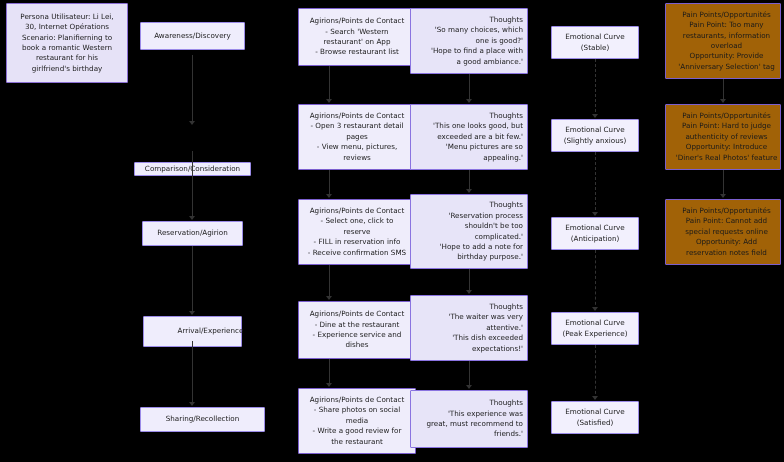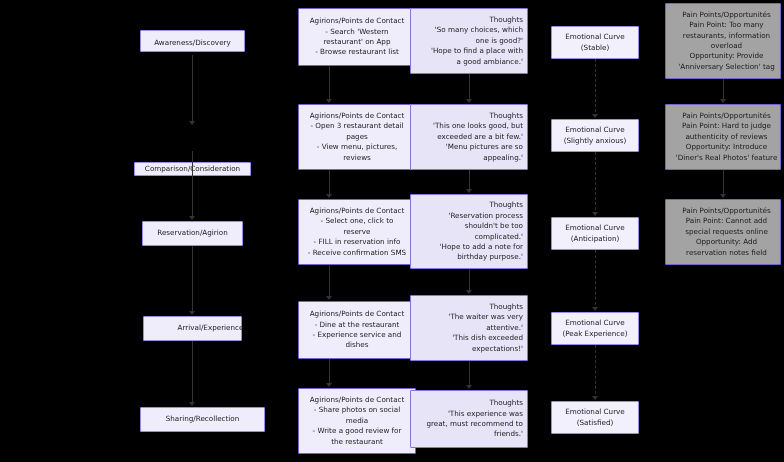--- a/index.html
+++ b/index.html
@@ -62,21 +62,21 @@
     align-items: flex-end;
   }
   
   .node.emotion {
     background: #F2F0FD;
     border-color: #9B8BE8;
     align-items: center;
   }
   
   .node.pain {
-    background: #a3a3a3;
+    background: #a16207;
     border-color: #7B5FCF;
     padding-left: 11px;
   }
   .connector {
     position: absolute;
     background: transparent;
   }
   .connector .stem {
     position: absolute;
     left: 0;
@@ -102,31 +102,39 @@
   }
   .connector.dashed .arrow {
     border-top-color: #333333;
   }
 </style>
 </head>
 <body>
 
 <div id="canvas">
 
-
-  <div class="node stage" style="left:140px; top:30px; width:105px; height:22px;justify-content:flex-end;">
+  <div class="node persona" style="left:6px; top:3px; width:122px; height:80px;">
+    <span class="line">Persona Utilisateur: Li Lei,</span>
+    <span class="line">30, Internet Opérations</span>
+    <span class="line">Scenario: Planifierning to</span>
+    <span class="line">book a romantic Western</span>
+    <span class="line">restaurant for his</span>
+    <span class="line">girlfriend's birthday</span>
+  </div>
+
+  <div class="node stage" style="left:140px; top:22px; width:105px; height:28px;">
     <span class="line">Awareness/Discovery</span>
   </div>
   <div class="node stage" style="left:134px; top:126px; width:117px; height:14px;margin-top:36px;">
     <span class="line">Comparison/Consideration</span>
   </div>
   <div class="node stage" style="left:142px; top:221px; width:101px; height:25px;">
     <span class="line">Reservation/Agirion</span>
   </div>
-  <div class="node stage" style="left:143px; top:316px; width:99px; height:25px;padding-left:40px;">
+  <div class="node stage" style="left:143px; top:316px; width:99px; height:31px;padding-left:40px;">
     <span class="line">Arrival/Experience</span>
   </div>
   <div class="node stage" style="left:140px; top:407px; width:125px; height:25px;">
     <span class="line">Sharing/Recollection</span>
   </div>
 
   <div class="connector" style="left:192px; top:55px; height:69px;">
     <span class="stem"></span>
     <span class="arrow"></span>
   </div>

